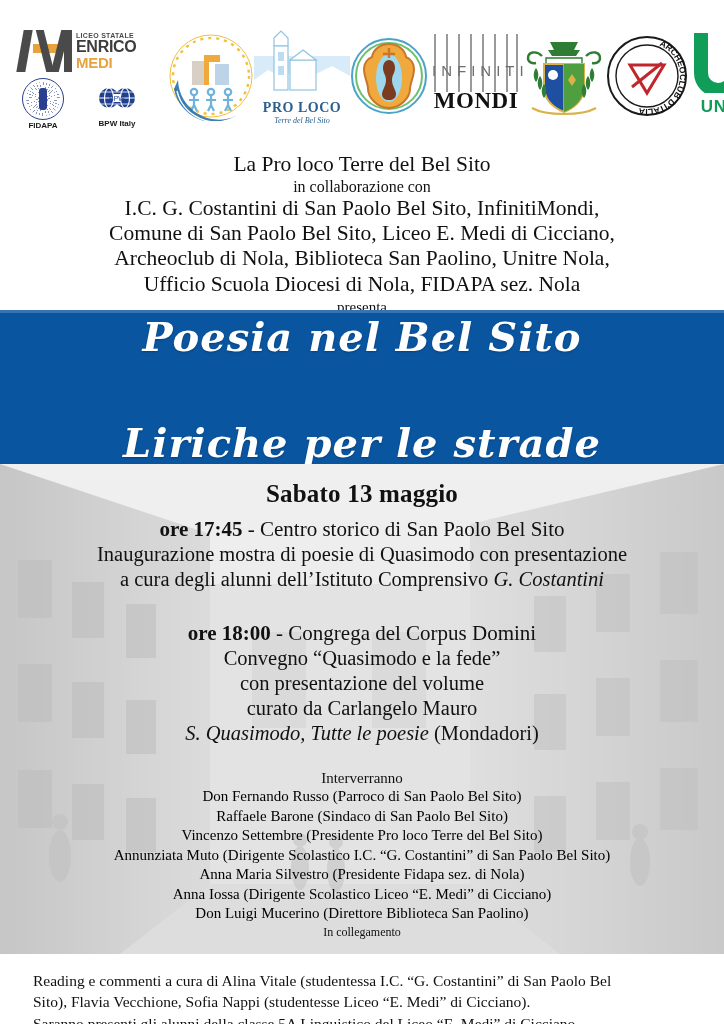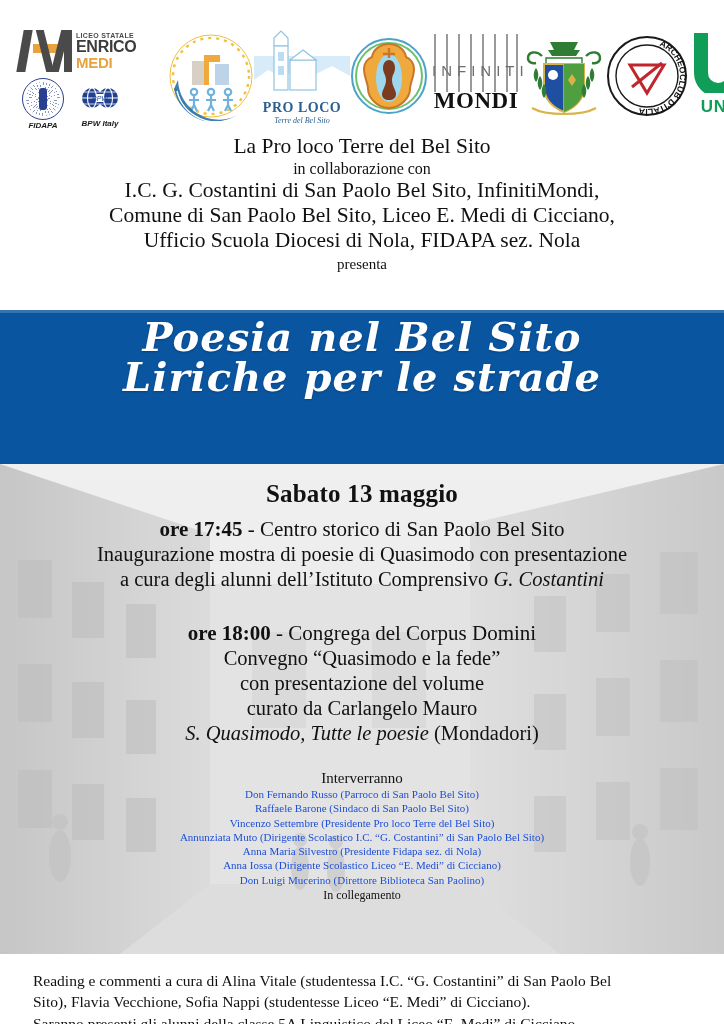--- a/index.html
+++ b/index.html
@@ -87,22 +87,22 @@
     font-family: "Liberation Sans", sans-serif;
     font-size: 16px; font-weight: bold; color: #3d3d3d;
     letter-spacing: -.3px;
   }
   .medi-medi {
     font-family: "Liberation Sans", sans-serif;
     font-size: 15px; font-weight: bold; color: #e8a33d;
     letter-spacing: -.3px;
   }
   .medi-bottom {
-    display: flex; gap: 16px; justify-content: flex-start;
-    padding-left: 2px; margin-top: 2px; font-style: italic;
+    display: flex; gap: 33px; justify-content: flex-start;
+    padding-left: 2px; margin-top: 2px;
   }
   .badge-round {
     width: 40px; height: 40px; border-radius: 50%;
     border: 1.5px solid #2a3f8f; position: relative;
     background: #ffffff;
   }
   .badge-round.globe {
     background: #ffffff; border: none;
   }
   .badge-label {
@@ -175,21 +175,21 @@
   .logo-unitre { width: 92px; height: 90px; }
   .unitre-word {
     font-family: "Liberation Sans", sans-serif;
     font-size: 17px; font-weight: bold; color: #0f9d58;
     letter-spacing: .5px; text-align: center;
   }
 
   
   .header-text {
     text-align: center;
-    margin-top: 6px;
+    margin-top: 24px;
     padding: 0 24px;
   }
   .hdr-line1 {
     font-size: 21.5px;
     line-height: 1.16;
     color: #111111;
   }
   .hdr-line2 {
     font-size: 16px;
     line-height: 1.2;
@@ -211,21 +211,21 @@
   .banner {
     position: absolute;
     left: 0;
     top: 286px;
     width: 724px;
     height: 154px;
     background: #0a55a0;
     display: flex;
     flex-direction: column;
     align-items: center;
-    justify-content: flex-start;
+    justify-content: space-between;
     overflow: hidden;
   }
   .banner::before {
     content: "";
     position: absolute; left: 0; top: 0; width: 100%; height: 3px;
     background: rgba(255,255,255,.18);
   }
   .banner-title-1, .banner-title-2 {
     color: #ffffff;
     font-family: "DejaVu Serif", serif;
@@ -285,23 +285,23 @@
     color: #111111;
   }
   .evt-line i { font-style: italic; }
   .spacer-blk { height: 20px; }
   .speakers-title {
     font-size: 15px;
     color: #111111;
     margin-top: 4px;
   }
   .speaker {
-    font-size: 11px;
+    font-size: 15px;
     line-height: 1.3;
-    color: #1d4ed8;
+    color: #000000;
   }
   .collegamento {
     font-size: 12px;
     color: #111111;
     line-height: 1.35;
   }
 
   
   .footer {
     position: absolute;
@@ -481,20 +481,21 @@
       <div class="unitre-word">UNITRE</div>
     </div>
 
   </div>
 
   <div class="header-text">
     <div class="hdr-line1">La Pro loco Terre del Bel Sito</div>
     <div class="hdr-line2">in collaborazione con</div>
     <div class="hdr-orgs">I.C. G. Costantini di San Paolo Bel Sito, InfinitiMondi,</div>
     <div class="hdr-orgs">Comune di San Paolo Bel Sito, Liceo E. Medi di Cicciano,</div>
+    <div class="hdr-orgs">Archeoclub di Nola, Biblioteca San Paolino, Unitre Nola,</div>
     <div class="hdr-orgs">Ufficio Scuola Diocesi di Nola, FIDAPA sez. Nola</div>
     <div class="hdr-presenta">presenta</div>
   </div>
 
   <div class="banner">
     <div class="banner-title-1">Poesia nel Bel Sito</div>
     <div class="banner-title-2">Liriche per le strade</div>
   </div>
 
   <div class="body-area">

